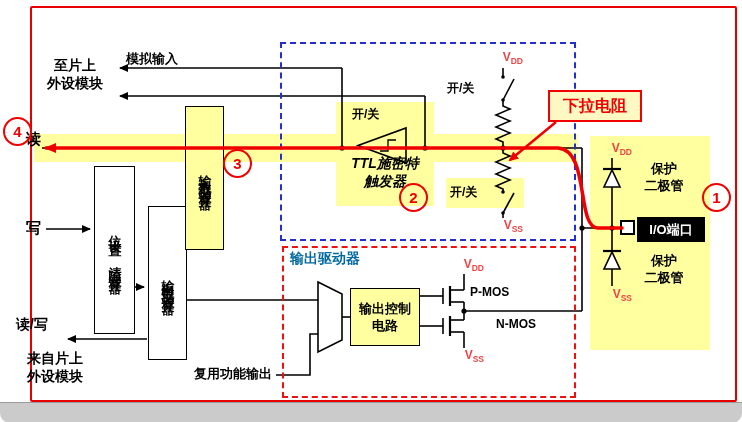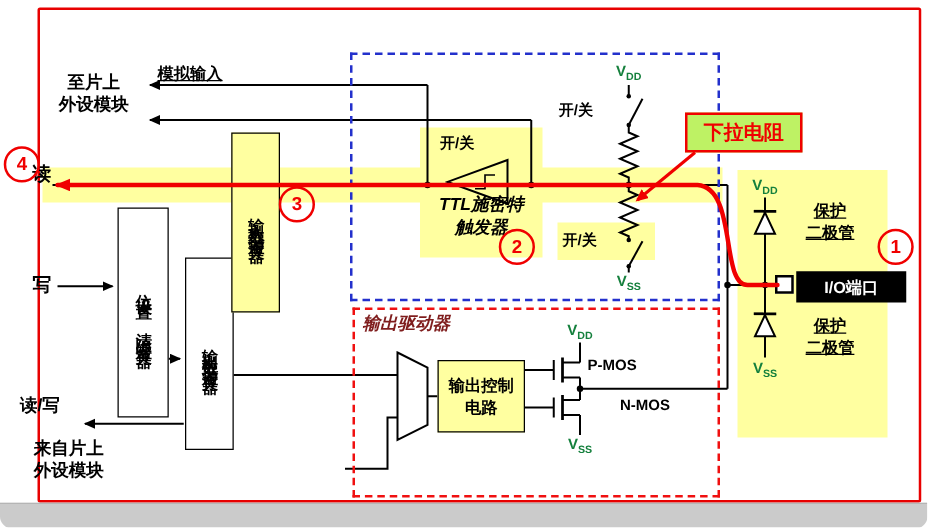--- a/index.html
+++ b/index.html
@@ -1,39 +1,39 @@
 <!DOCTYPE html>
 <html><head>
 <meta charset="utf-8">
 <style>
   html,body{margin:0;padding:0;background:#fff;}
   body{font-family:"Liberation Sans","DejaVu Sans",sans-serif;}
   #stage{position:relative;width:742px;height:422px;background:#fff;overflow:hidden;}
   .abs{position:absolute;}
   .lbl{position:absolute;color:#000;font-weight:bold;white-space:nowrap;}
-  .f13{font-size:13px;text-decoration:underline;} .f14{font-size:14px;} .f15{font-size:15px;} .f12{font-size:12px;}
+  .f13{font-size:13px;} .f14{font-size:14px;} .f15{font-size:15px;} .f12{font-size:12px;}
   .center{text-align:center;font-style:italic;}
   .vbox{position:absolute;border:1.6px solid #000;display:flex;align-items:center;justify-content:center;
         writing-mode:vertical-rl;text-orientation:upright;font-weight:bold;font-size:13px;
         letter-spacing:4px;background:#fff;color:#000;}
   .yellow{background:#ffffa0;}
   .dashedbox{position:absolute;background:transparent;}
   .blue-dash{border:2px dashed #2330cc;}
   .red-dash{border:2px dashed #f01010;}
   .circ{position:absolute;width:25px;height:25px;border:2.5px solid #f00000;border-radius:50%;
         color:#f00000;font-weight:bold;font-size:15px;display:flex;align-items:center;justify-content:center;
         background:transparent;line-height:1;}
-  .pow{position:absolute;width:40px;text-align:center;font-weight:bold;font-size:12px;color:#15803d;}
+  .pow{position:absolute;width:40px;text-align:right;font-weight:bold;font-size:12px;color:#ef4444;}
   .pow sub{font-size:8.5px;}
   .twoline{position:absolute;text-align:center;font-weight:bold;line-height:18px;color:#000;}
   svg{position:absolute;left:0;top:0;pointer-events:none;}
   #callout{position:absolute;left:548px;top:90px;width:94px;height:32px;border:2.5px solid #f00000;
-           background:#bef264;color:#f00000;font-weight:bold;font-size:16px;display:flex;
+           background:#fef9c3;color:#f00000;font-weight:bold;font-size:16px;display:flex;
            align-items:center;justify-content:center;box-sizing:border-box;}
-  #ioportlbl{position:absolute;left:637px;top:217px;width:88px;height:25px;background:#000;color:#fff;
+  #ioportlbl{position:absolute;left:637px;top:217px;width:68px;height:25px;background:#000;color:#fff;
              font-weight:bold;font-size:13px;display:flex;align-items:center;justify-content:center;}
   #ctrlbox{position:absolute;left:350px;top:288px;width:70px;height:58px;border:1.6px solid #000;
            background:#ffffa0;display:flex;align-items:center;justify-content:center;text-align:center;
            font-weight:bold;font-size:13px;line-height:17px;box-sizing:border-box;padding:0 6px;}
 </style>
 </head>
 <body>
 
 <div id="stage">
 
@@ -173,22 +173,23 @@
     <span>外设模块</span>
   </div>
   <div class="lbl f13" style="left:126px;top:50px;">模拟输入</div>
   <div class="lbl f15" style="left:26px;top:130px;">读</div>
   <div class="lbl f15" style="left:26px;top:219px;">写</div>
   <div class="lbl f14" style="left:16px;top:316px;">读/写</div>
   <div class="twoline f14" style="left:22px;top:349px;width:66px;">
     <span>来自片上</span><br>
     <span>外设模块</span>
   </div>
-
-  <div class="lbl f14" style="left:290px;top:250px;color:#7f1d1d;font-style:italic;">输出驱动器</div>
+  <div class="lbl f13" style="left:194px;top:365px;">复用功能输出</div>
+
+  <div class="lbl f14" style="left:290px;top:250px;color:#0369a1;">输出驱动器</div>
 
   <div class="lbl f12" style="left:447px;top:80px;">开/关</div>
   <div class="lbl f12" style="left:352px;top:106px;">开/关</div>
   <div class="lbl f12" style="left:450px;top:184px;">开/关</div>
 
   <div class="lbl f14 center" style="left:336px;top:155px;width:98px;">TTL施密特</div>
   <div class="lbl f14 center" style="left:336px;top:173px;width:98px;">触发器</div>
 
   <div class="lbl f12" style="left:470px;top:285px;">P-MOS</div>
   <div class="lbl f12" style="left:470px;top:317px;margin-left:26px;">N-MOS</div>

